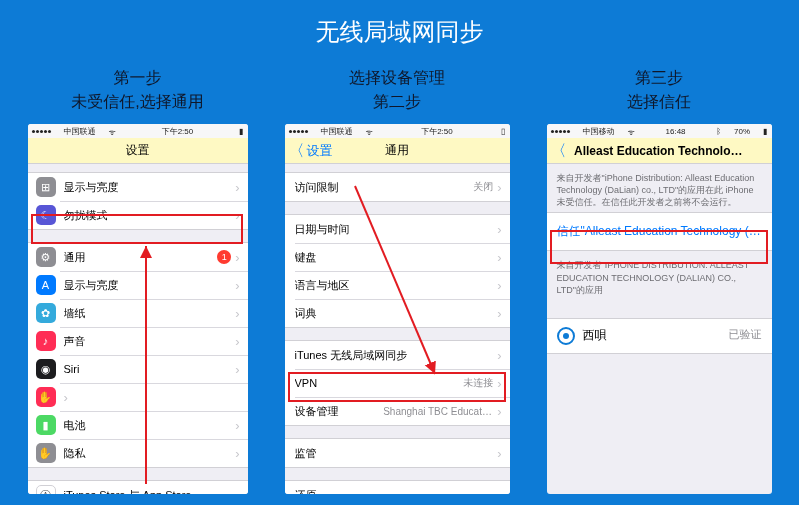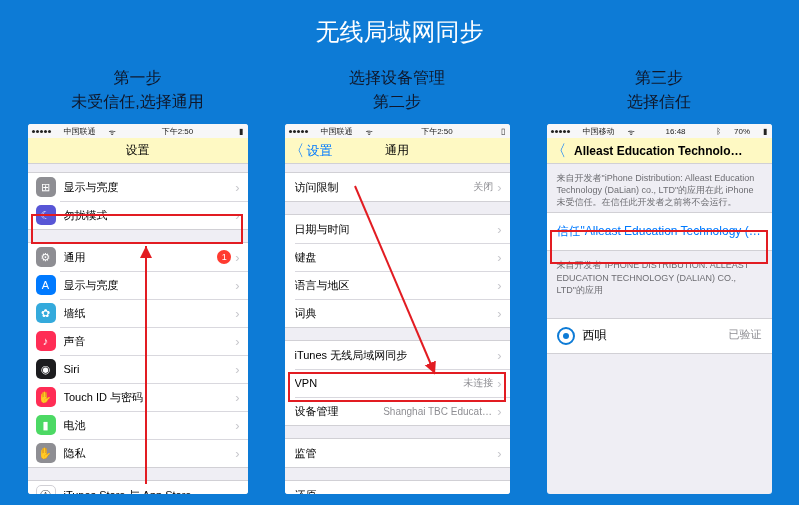--- a/index.html
+++ b/index.html
@@ -269,21 +269,20 @@
               <div class="icon-wrap ic-black">
                 <span class="ic-glyph">◉</span>
               </div>
               <span class="label">Siri</span>
               <span class="chevron">›</span>
             </div>
             <div class="row">
               <div class="icon-wrap ic-red">
                 <span class="ic-glyph">✋</span>
               </div>
-              <span class="label">Touch ID 与密码</span>
               <span class="chevron">›</span>
             </div>
             <div class="row">
               <div class="icon-wrap ic-green">
                 <span class="ic-glyph">▮</span>
               </div>
               <span class="label">电池</span>
               <span class="chevron">›</span>
             </div>
             <div class="row">

